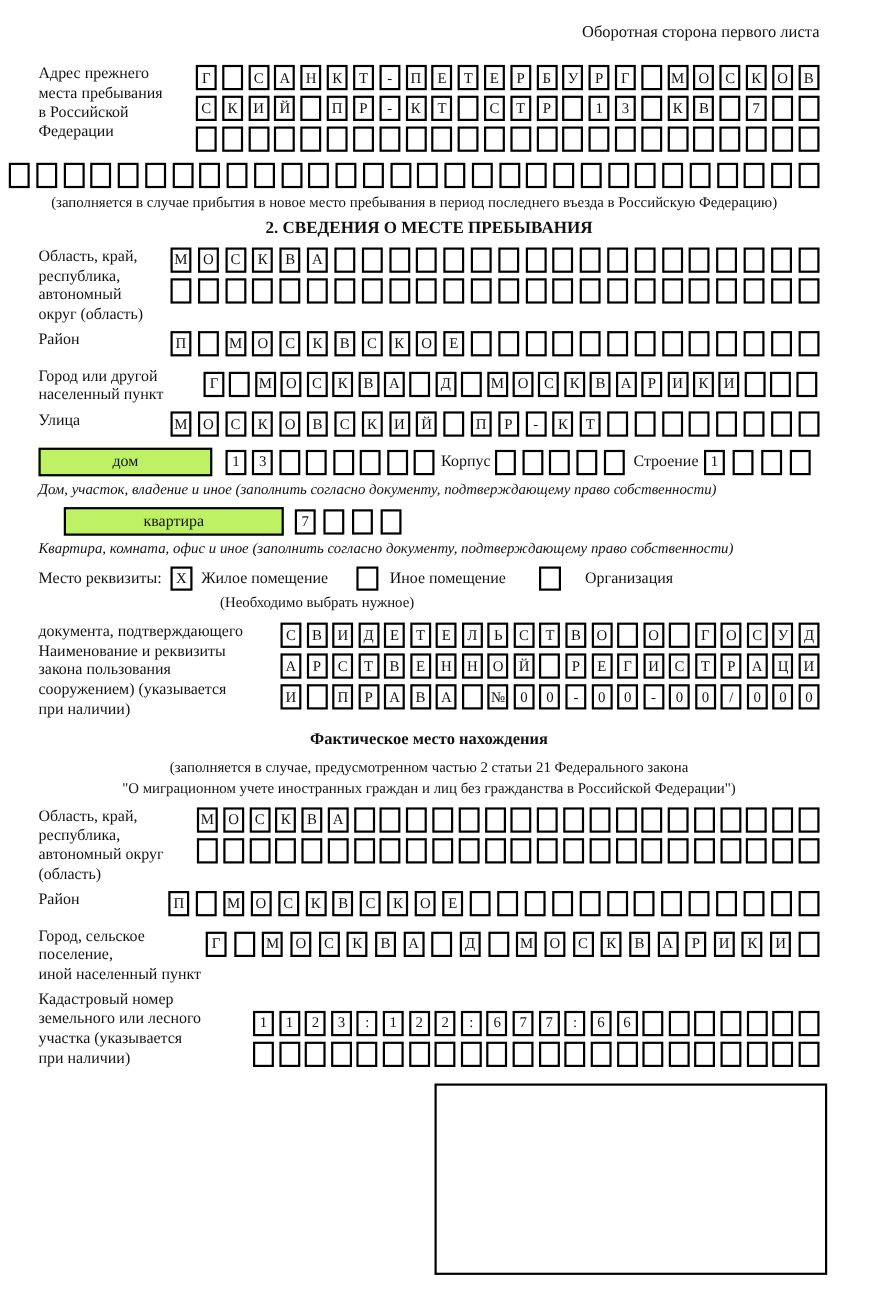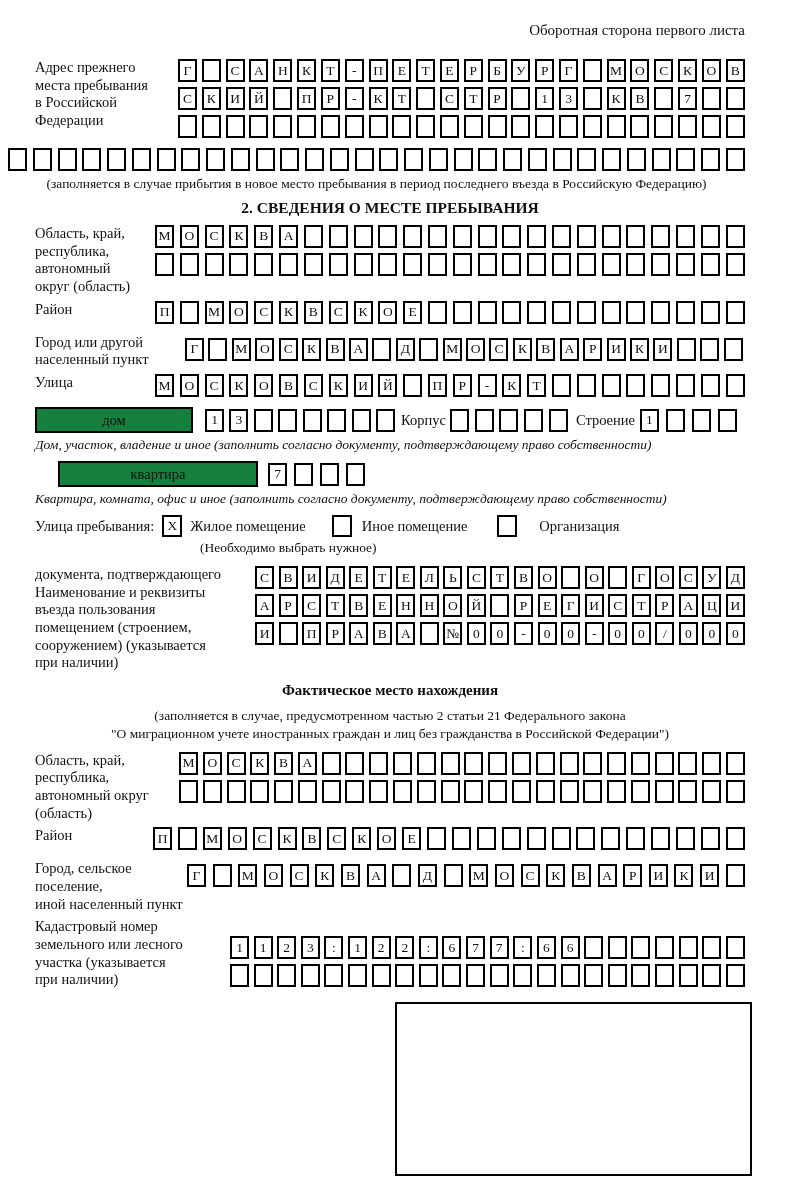--- a/index.html
+++ b/index.html
@@ -35,21 +35,21 @@
   .lw220{width:220px}.lw144{width:144px}.lw118{width:118px}
   .lw152{width:152px}.lw195{width:195px}
   .caption{font-size:13.5px;line-height:1.25;}
   .caption.center{text-align:center;margin:2px 0 6px -27px;width:737px;}
   .h2{font-weight:bold;font-size:15.5px;text-align:center;margin:6px 0 8px 0;}
   .h3{font-weight:bold;font-size:15px;text-align:center;margin:10px 0 8px 0;}
   .notes{font-size:13.5px;text-align:center;line-height:1.35;margin-bottom:8px;}
   .bigbox{
     box-sizing:border-box;border:2px solid #000;height:26px;
     display:flex;align-items:center;justify-content:center;
-    font-size:14.5px;flex-shrink:0;background:#15803d;
+    font-size:14.5px;flex-shrink:0;background:#bef264;
   }
   .inline-lbl{font-size:14.5px;flex-shrink:0;align-self:center;}
   .small-caption{font-size:13.5px;margin:-1px 0 8px 0;font-style:italic;}
   .chk-row{display:flex;align-items:center;font-size:14.5px;margin-bottom:3px;}
   .chk{width:20px;height:22px;box-sizing:border-box;border:2px solid #000;
        display:flex;align-items:center;justify-content:center;font-size:13.5px;flex-shrink:0;}
   .chk-note{font-size:13.5px;margin:0 0 10px 165px;}
   .stamp-wrap{margin-left:360px;width:357px;}
   .stamp-box{box-sizing:border-box;border:2px solid #000;width:357px;height:174px;background:#fff;}
   .mt18{margin-top:18px;}
@@ -376,36 +376,35 @@
     <div class="cells bw97" style="margin:0 0 0 10px;">
         <div class="cell">7</div>
         <div class="cell"></div>
         <div class="cell"></div>
         <div class="cell"></div>
       </div>
   </div>
   <div class="small-caption">Квартира, комната, офис и иное (заполнить согласно документу, подтверждающему право собственности)</div>
 
   <div class="chk-row">
-    <span>Улица пребывания:</span>
+    <span>Место реквизиты:</span>
     <span class="chk" style="margin-left:8px;">X</span>
     <span style="margin-left:8px;">Жилое помещение</span>
     <span class="chk" style="margin-left:26px;"></span>
     <span style="margin-left:10px;">Иное помещение</span>
     <span class="chk" style="margin-left:30px;"></span>
     <span style="margin-left:22px;text-align:right;">Организация</span>
   </div>
   <div class="chk-note">(Необходимо выбрать нужное)</div>
 
   <div class="frow">
     <div class="lbl lw220">
       <div>документа, подтверждающего</div>
       <div>Наименование и реквизиты</div>
-      <div>въезда пользования</div>
-      <div>помещением (строением,</div>
+      <div>закона пользования</div>
       <div>сооружением) (указывается</div>
       <div>при наличии)</div>
     </div>
     <div class="cellcol">
       <div class="cells bw490">
           <div class="cell">С</div>
           <div class="cell">В</div>
           <div class="cell">И</div>
           <div class="cell">Д</div>
           <div class="cell">Е</div>

